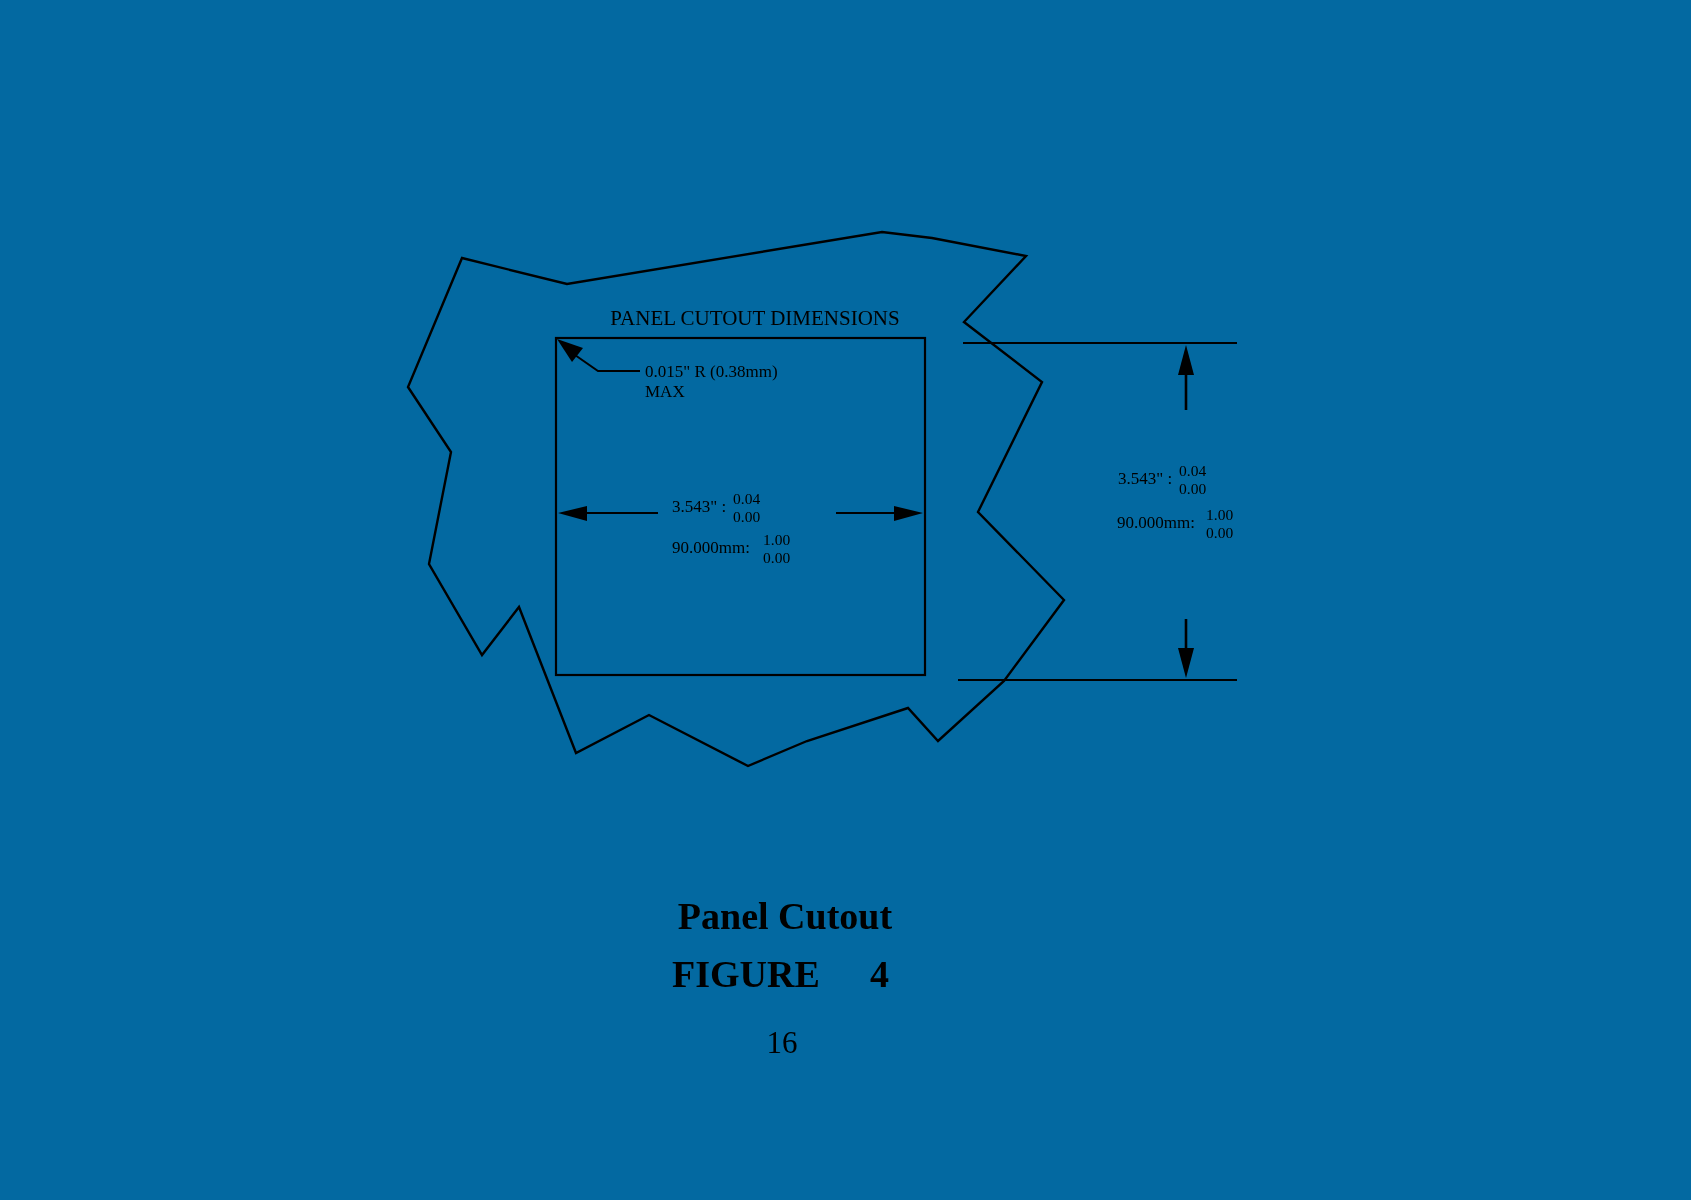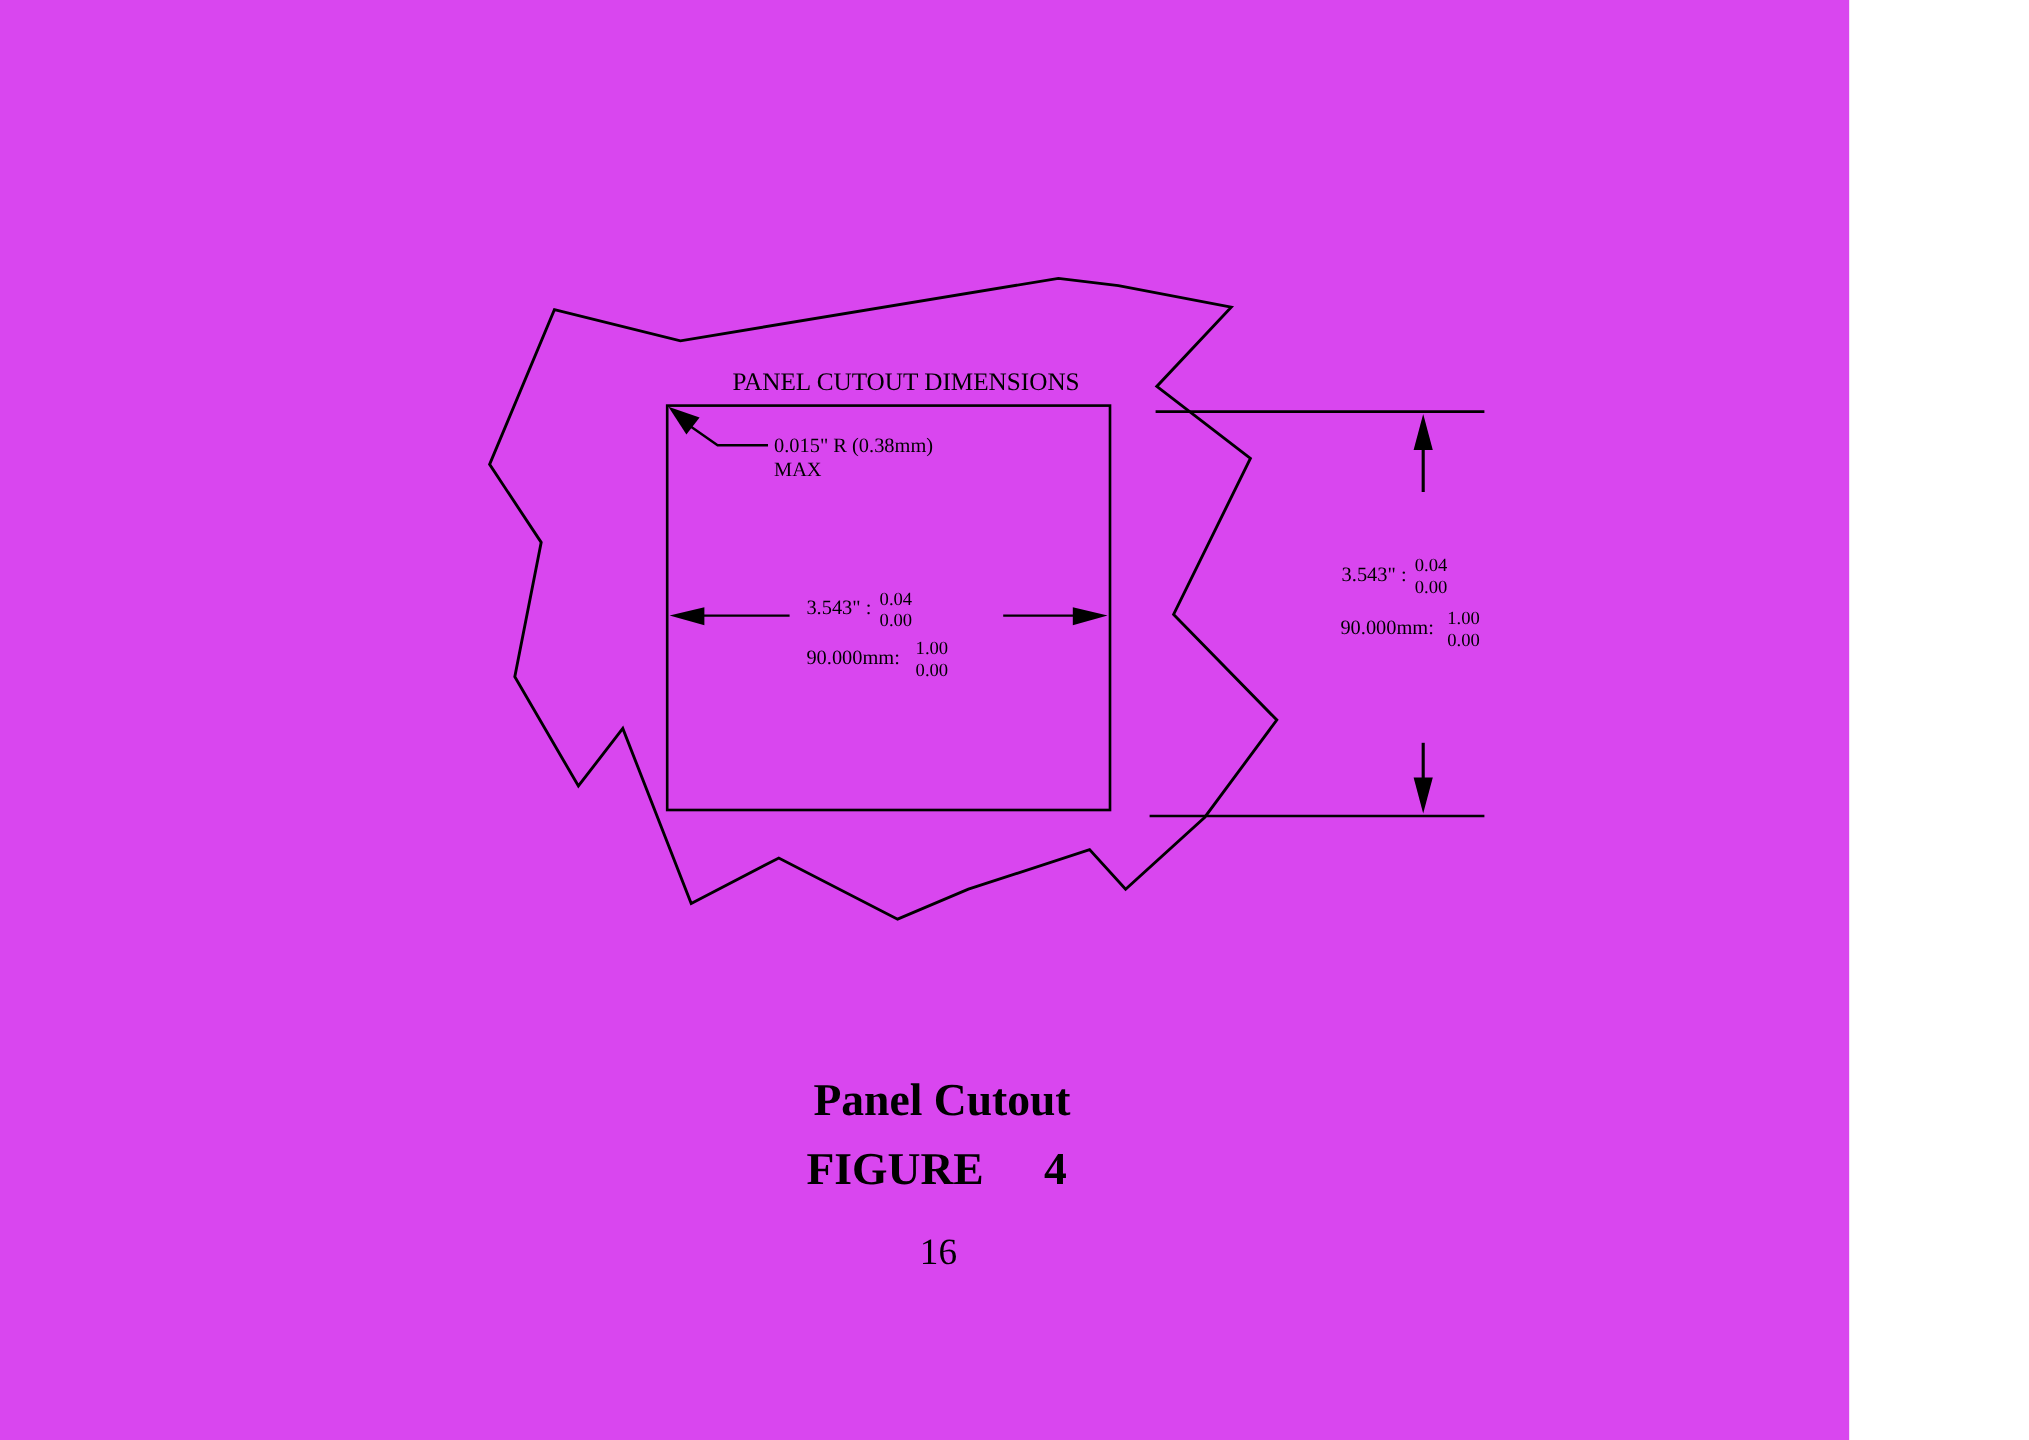--- a/index.html
+++ b/index.html
@@ -2,23 +2,23 @@
 <html><head>
 <meta charset="utf-8">
 <style>
   html, body {
     margin: 0;
     padding: 0;
     background: #ffffff;
   }
   .page {
     position: relative;
-    width: 1541px;
+    width: 1691px;
     height: 1200px;
-    background: #d946ef;
+    background: #0369a1;
     overflow: hidden;
     font-family: "Liberation Serif", "DejaVu Serif", serif;
   }
   svg { display: block; }
   .t {
     font-family: "Liberation Serif", "DejaVu Serif", serif;
     fill: #000000;
   }
   .t-title   { font-size: 21px; }
   .t-note    { font-size: 17px; }

